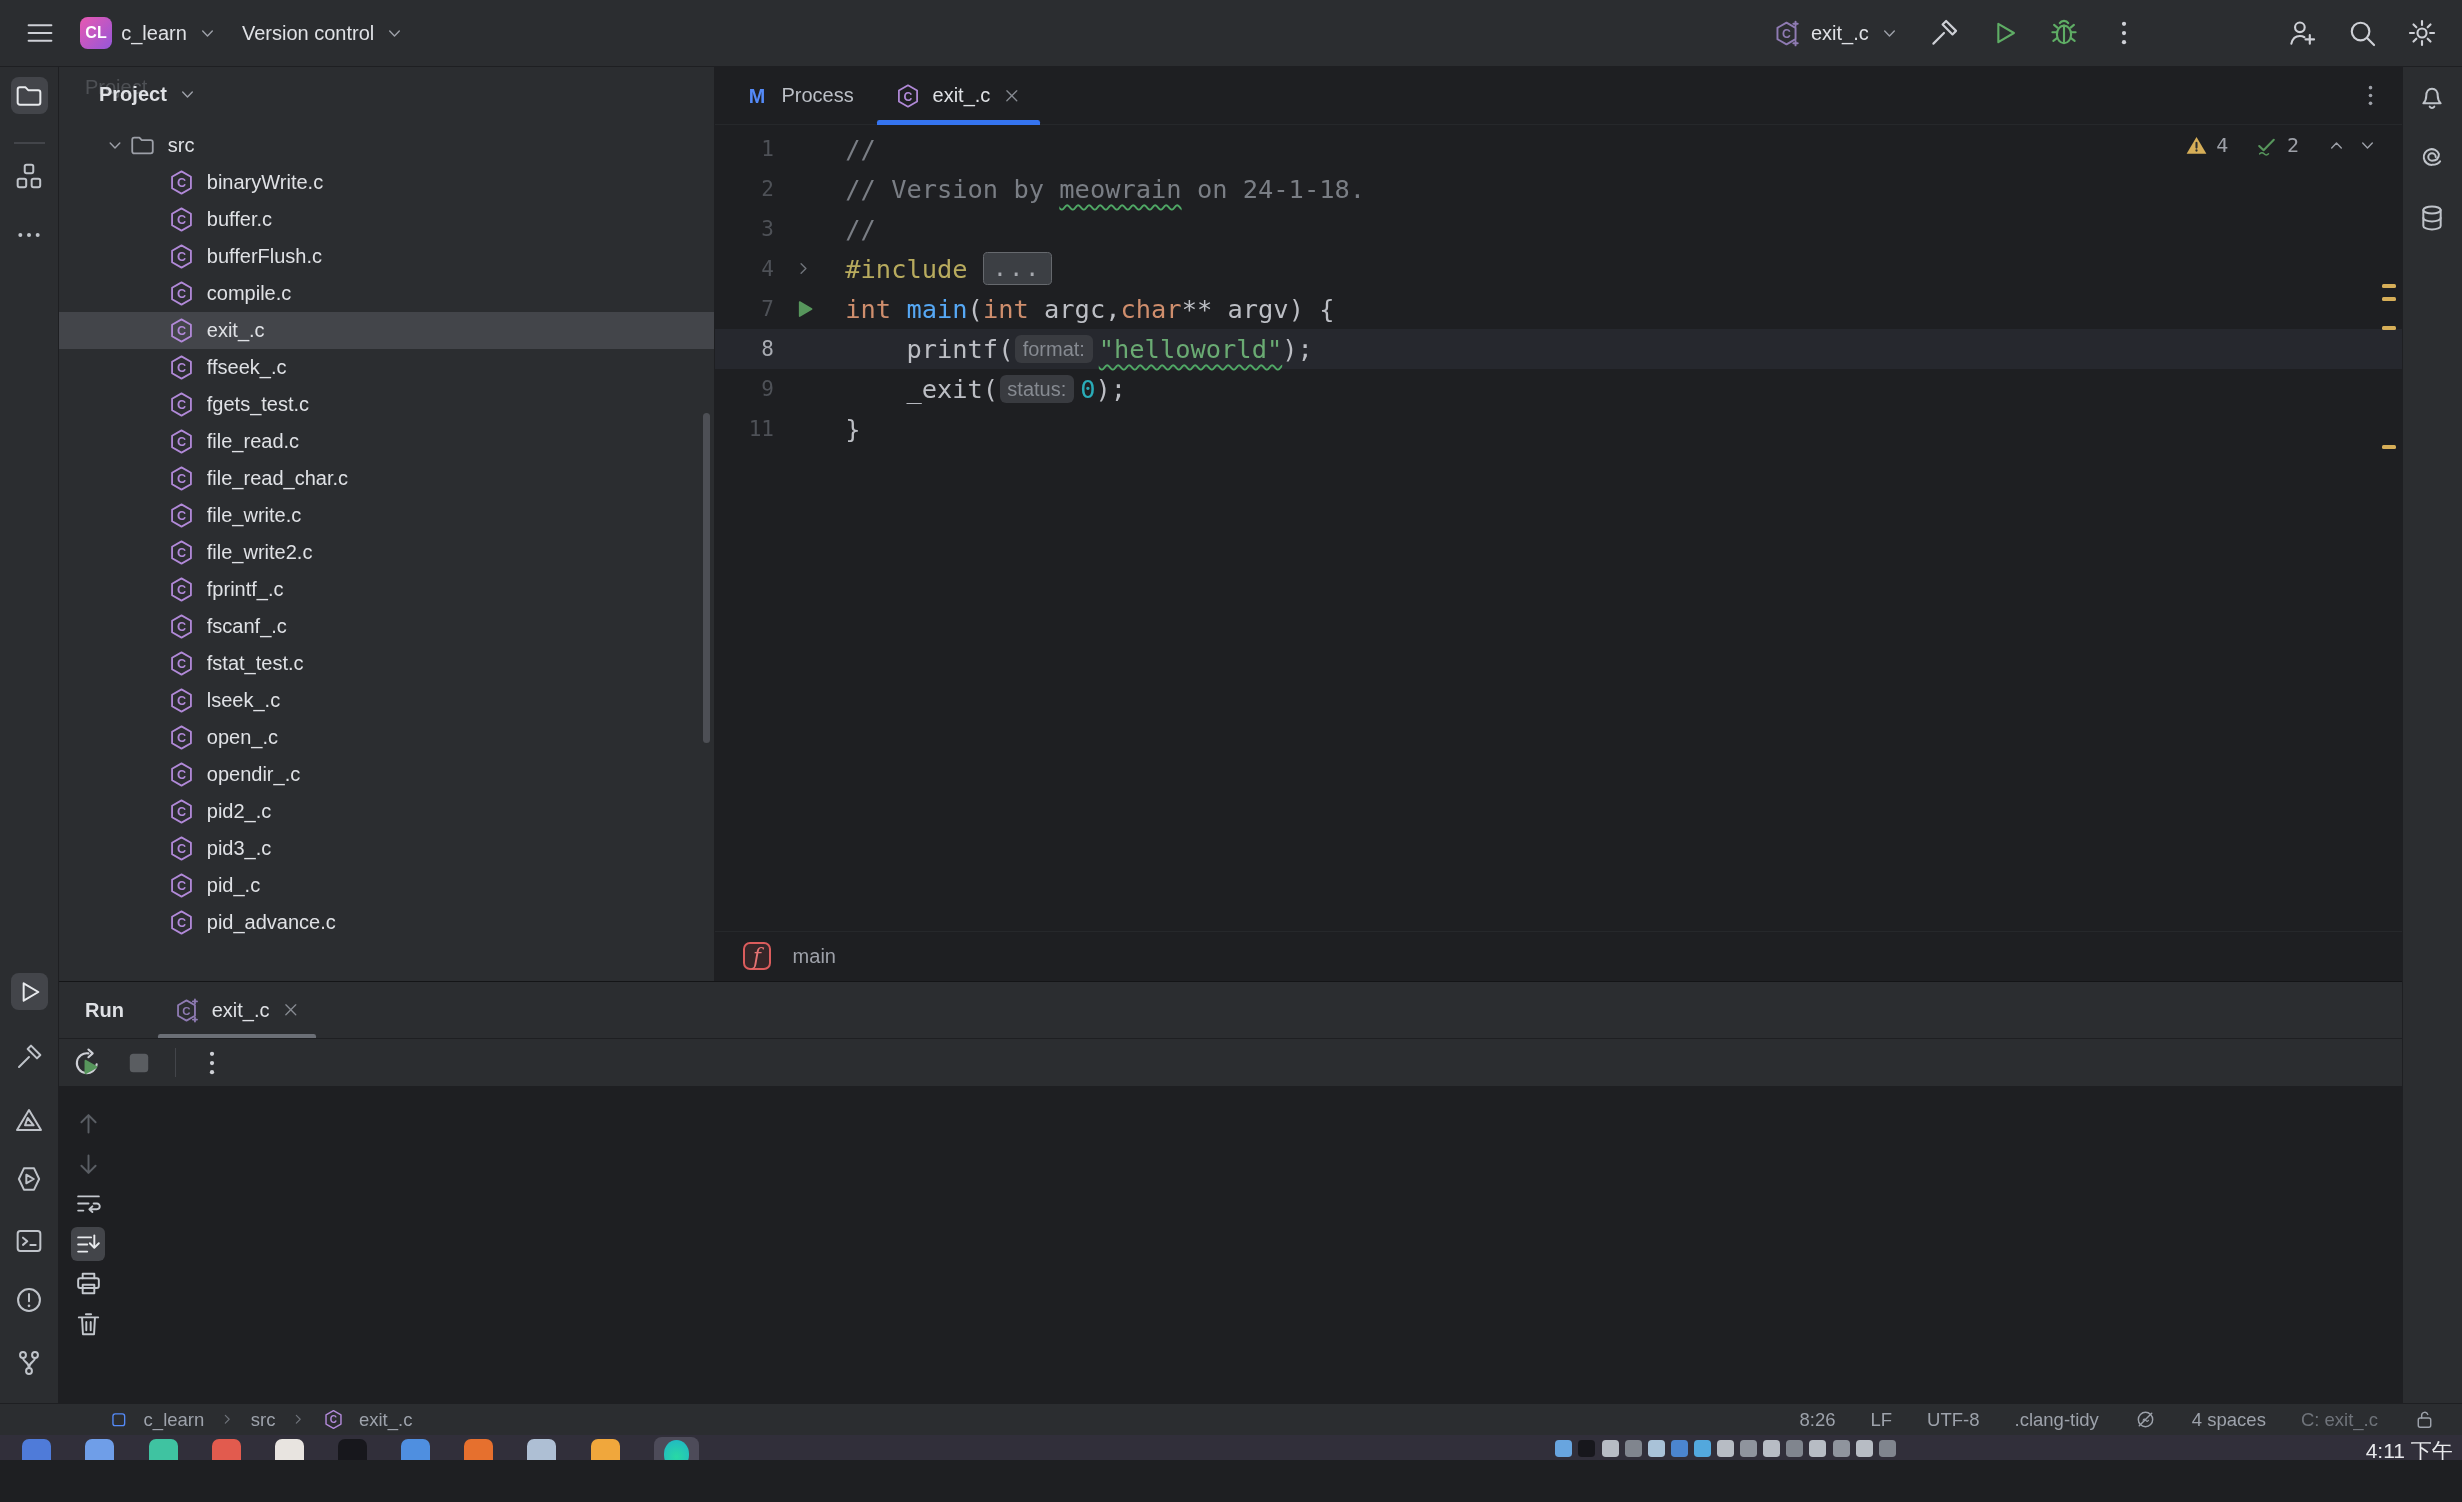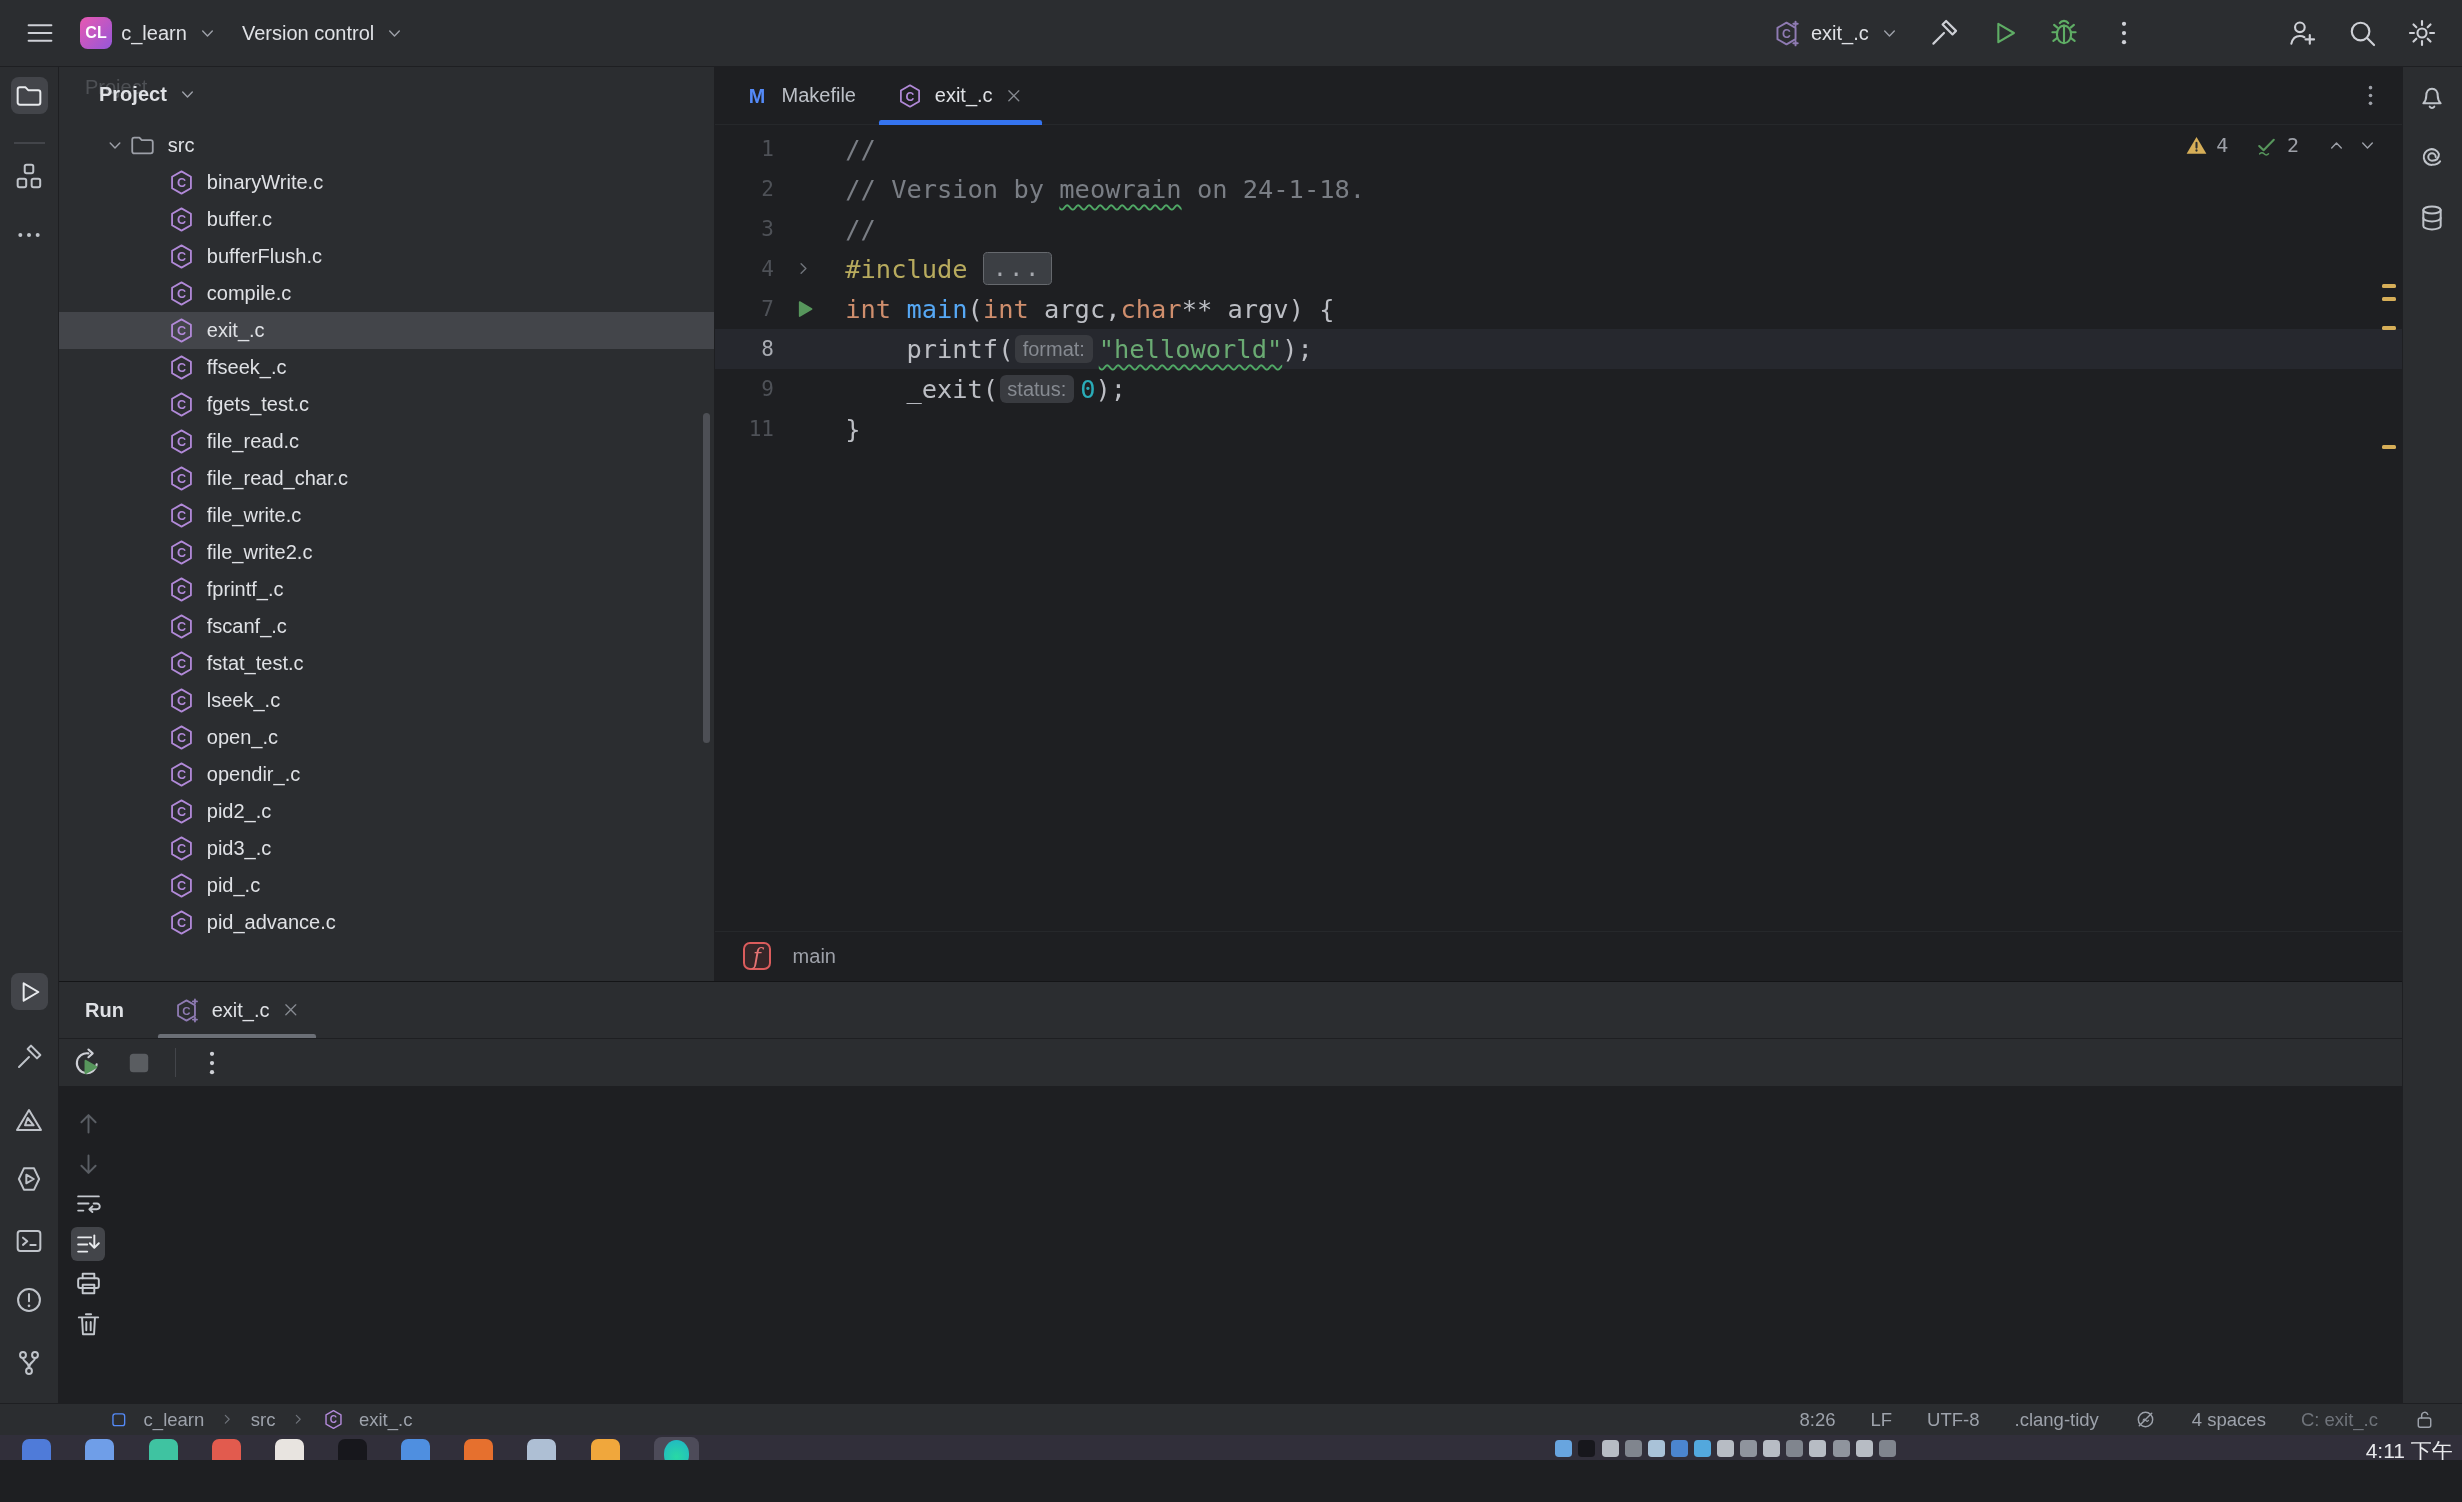--- a/index.html
+++ b/index.html
@@ -534,21 +534,21 @@
         </div>
 
         <div class="editor-col">
           <div class="tabbar">
             <div class="tab">
               <span class="ti m" data-icon="mfile">
                   <svg viewBox="0 0 24 24" style="font-size:26px">
                     <text x="12" y="18" text-anchor="middle" font-size="17" font-weight="bold" fill="currentColor" stroke="none" font-family="Liberation Sans,sans-serif">M</text>
                   </svg>
                 </span>
-              <span>Makefile</span>
+              <span>Process</span>
             </div>
             <div class="tab active">
               <span class="ti c" data-icon="cfile">
                   <svg viewBox="0 0 24 24" style="font-size:26px">
                     <path d="M12 2.8l7.8 4.5v9.4L12 21.2l-7.8-4.5V7.3z"></path>
                     <text x="12" y="16" text-anchor="middle" font-size="10.5" font-weight="bold" fill="currentColor" stroke="none" font-family="Liberation Sans,sans-serif">C</text>
                   </svg>
                 </span>
               <span>exit_.c</span>
               <span class="x" data-icon="close">

